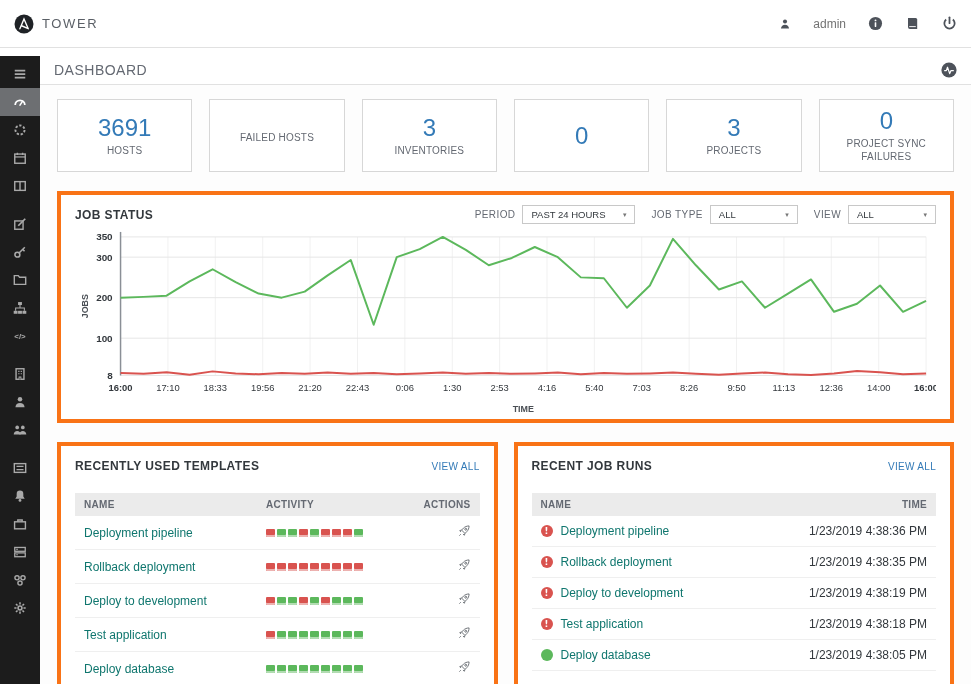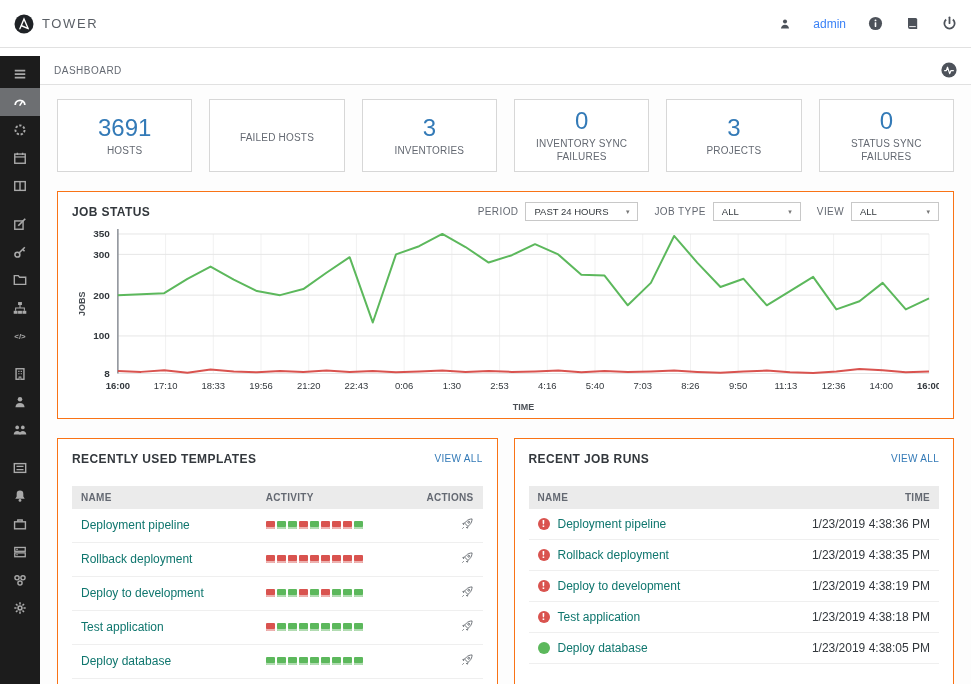--- a/index.html
+++ b/index.html
@@ -8,51 +8,51 @@
   span[data-icon]{display:inline-block;line-height:0}
   span[data-icon] svg{width:100%;height:100%;display:block}
 
   
   .topbar{height:31px;border-bottom:1px solid #e1e1e1;display:flex;align-items:center;
           justify-content:space-between;padding:8px 14px;}
   .brand{display:flex;align-items:center;gap:8px}
   .logo-wrap{width:20px;height:20px}
   .brand-text{font-size:13px;letter-spacing:1.6px;color:#5a5f66;font-weight:500}
   .topbar-right{display:flex;align-items:center;gap:22px}
-  .tb-user{display:flex;align-items:center;gap:22px;font-size:12px;color:#3b82f6;cursor:pointer}
+  .tb-user{display:flex;align-items:center;gap:22px;font-size:12px;color:#737373;cursor:pointer}
   .tb-user span[data-icon]{width:12px;height:12px;color:#4d525a}
   .tb-icon{width:15px;height:15px;color:#4d525a;cursor:pointer}
 
   
   .app{display:flex;margin-top:8px;height:644px}
   .sidebar{width:40px;background:#1c1c1c;flex:none;display:flex;flex-direction:column;
            align-items:center;padding-top:4px}
   .side-item{width:40px;height:28px;display:flex;align-items:center;justify-content:center;
              color:#a9a9a9;cursor:pointer}
   .side-item span[data-icon]{width:14px;height:14px}
   .side-item.active{background:#6d6f72;color:#fff}
   .side-divider{height:10px}
 
   .main{flex:1;display:flex;flex-direction:column;min-width:0}
   .breadcrumb-bar{height:28px;border-bottom:1px solid #e1e1e1;display:flex;align-items:center;
                   justify-content:space-between;padding:0 14px}
-  .crumb{font-size:10px;color:#646972;letter-spacing:.5px;cursor:default}
+  .crumb{font-size:14px;color:#646972;letter-spacing:.5px;cursor:default}
   .activity-btn{width:16px;height:16px;cursor:pointer}
 
   .content{flex:1;padding:14px 17px 0;background:#fdfdfd;display:flex;flex-direction:column;overflow:hidden}
 
   
   .stats-row{display:flex;gap:17px;align-items:stretch}
   .stat-card{flex:1;background:#fff;border:1px solid #d7d7d7;text-align:center;
              padding:8px 15px;display:flex;flex-direction:column;justify-content:center;min-height:48px}
   .stat-value{font-size:24px;line-height:1.1;cursor:pointer}
   .stat-label{font-size:10px;color:#646972;margin-top:3px;line-height:1.3;letter-spacing:.2px}
 
   
-  .panel{background:#fff;border:1px solid #f97316}
+  .panel{background:#fff;border:4px solid #f97316}
   .job-status-panel{margin-top:19px;padding:10px 14px 2px}
   .panel-head{display:flex;align-items:center;justify-content:space-between}
   .panel-title{font-size:12px;font-weight:bold;color:#33383d;letter-spacing:.4px;margin:0}
   .filters{display:flex;align-items:center;gap:16px}
   .filter{display:flex;align-items:center;gap:7px}
   .filter label{font-size:10px;color:#646972;letter-spacing:.4px}
   .select{border:1px solid #c8c8c8;border-radius:0;font-size:9.5px;color:#33383d;
           padding:3px 8px;display:flex;align-items:center;justify-content:space-between;
           gap:10px;background:#fff;cursor:pointer;min-width:70px}
   .select.wide{min-width:95px}
@@ -316,29 +316,28 @@
           </div>
           <div class="stat-card">
             <div class="stat-label">FAILED HOSTS</div>
           </div>
           <div class="stat-card">
             <div class="stat-value" style="color:#337ab7">3</div>
             <div class="stat-label">INVENTORIES</div>
           </div>
           <div class="stat-card">
             <div class="stat-value" style="color:#337ab7">0</div>
-            <div class="stat-label">INVENTORY SYNC FAILURES</div>
           </div>
           <div class="stat-card">
             <div class="stat-value" style="color:#337ab7">3</div>
             <div class="stat-label">PROJECTS</div>
           </div>
           <div class="stat-card">
             <div class="stat-value" style="color:#337ab7">0</div>
-            <div class="stat-label">STATUS SYNC FAILURES</div>
+            <div class="stat-label">PROJECT SYNC FAILURES</div>
           </div>
         </div>
 
       <section class="panel job-status-panel">
         <div class="panel-head">
           <h2 class="panel-title">JOB STATUS</h2>
           <div class="filters">
             <div class="filter">
               <label>PERIOD</label>
               <div class="select wide">

